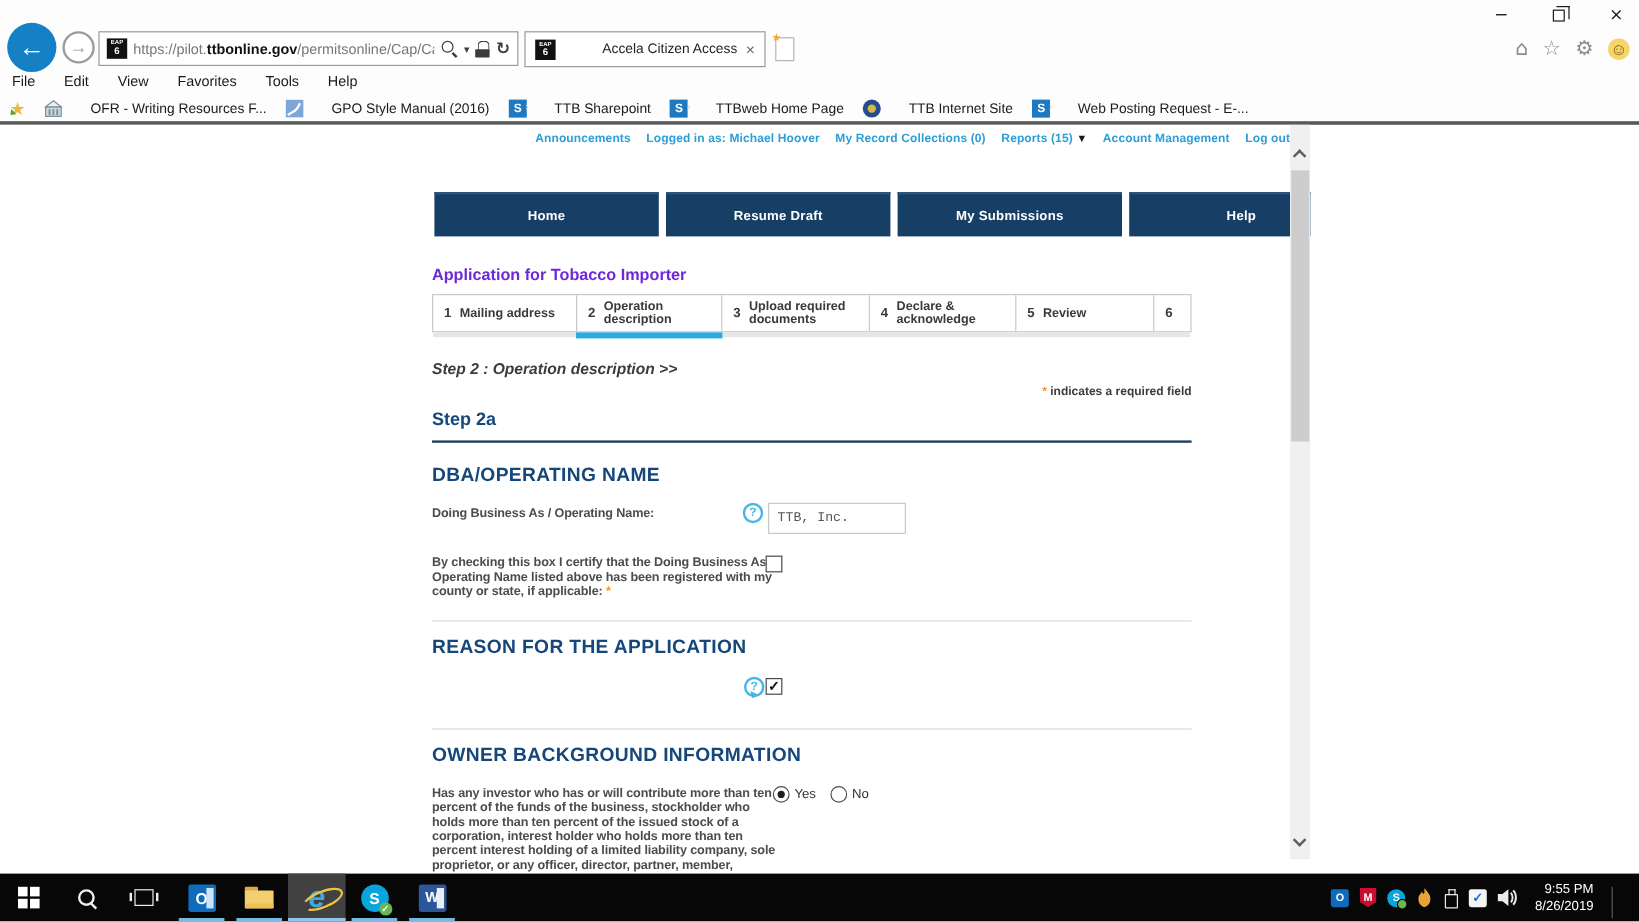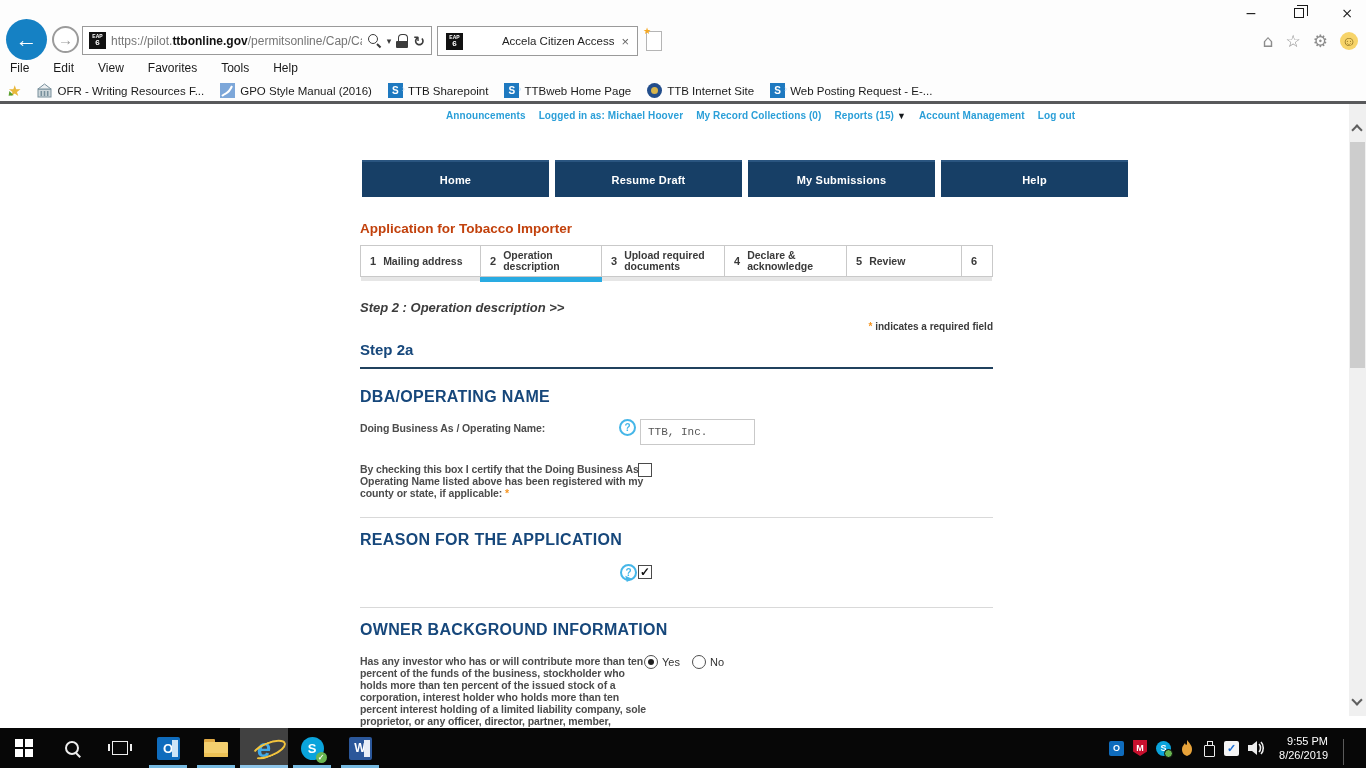--- a/index.html
+++ b/index.html
@@ -52,37 +52,37 @@
   .toolbar-icons { position:absolute; top:31px; right:8px; display:flex; gap:12px; align-items:center; }
   .tb-icon { font-family:"DejaVu Sans", sans-serif; font-size:17px; color:#8c8c8c; line-height:20px; }
   .smiley { width:18px; height:18px; border-radius:50%; background:#f7d46a; color:#7a5e12;
             display:flex; align-items:center; justify-content:center; font-size:14px; }
   .menubar { position:absolute; left:10px; top:57px; height:21px; display:flex; gap:24px; align-items:center; }
   .menu-item { font-size:12px; color:#1a1a1a; }
   .favbar { position:absolute; left:8px; top:79px; height:23px; display:flex; gap:16px; align-items:center; }
   .addfav-star { color:#e9b83c; font-size:15px; position:relative; }
   .addfav-star::after { content:''; position:absolute; left:-2px; bottom:1px; width:0; height:0;
                         border:3px solid transparent; border-top:4px solid #5aa02c; transform:rotate(45deg); }
-  .fav-item { display:flex; align-items:center; gap:5px; font-size:11.5px; color:#1a1a1a; }
+  .fav-item { display:flex; align-items:center; gap:23px; font-size:11.5px; color:#1a1a1a; }
   .fi { width:15px; height:15px; flex:0 0 auto; display:flex; align-items:center; justify-content:center; }
   .fi-sp { background:#1e79c0; color:#fff; font-size:10px; font-weight:bold; position:relative; }
   .fi-sp::after { content:'\203A'; position:absolute; right:-2px; top:1px; font-size:9px; color:#cfe4f5; }
   .fi-globe { border-radius:50%; background:#234e8c; position:relative; }
   .fi-globe::after { content:''; position:absolute; left:4px; top:4px; width:7px; height:7px;
                      border-radius:50%; background:#d8b54b; }
 
   
-  .page { position:absolute; top:104px; left:0; width:1366px; height:624px; background:#fff; overflow:hidden; }
+  .page { position:absolute; top:104px; left:0; width:1092px; height:624px; background:#fff; overflow:hidden; }
   .hdr-links { position:absolute; left:446px; top:6px; display:flex; gap:13px; align-items:center; }
   .hdr-link { font-size:10px; font-weight:bold; color:#2b9fd8; white-space:nowrap; letter-spacing:0.1px; }
   .rep-caret { font-size:9px; color:#15191d; margin-left:3px; }
   .nav-row { position:absolute; left:362px; top:56px; display:flex; gap:6px; }
   .nav-btn { width:187px; height:37px; background:#173f66; color:#fff; font-size:11px; font-weight:bold;
              display:flex; align-items:center; justify-content:center; letter-spacing:0.2px; border-top:2px solid #2a5580; }
-  .app-title { position:absolute; left:360px; top:117px; font-size:13.5px; font-weight:bold; color:#c2410c; }
+  .app-title { position:absolute; left:360px; top:117px; font-size:13.5px; font-weight:bold; color:#6d28d9; }
   .steps { position:absolute; left:360px; top:141px; width:633px; height:32px; display:flex;
            border:1px solid #c9c9c9; background:#fff; }
   .steps::after { content:''; position:absolute; left:0; right:0; bottom:-5px; height:4px; background:#e6e6e6; }
   .step { position:relative; display:flex; align-items:center; gap:7px; padding:0 0 0 9px; border-right:1px solid #c9c9c9; }
   .step:last-child { border-right:none; }
   .step-num { font-size:11px; font-weight:bold; color:#3a3a3a; }
   .step-label { font-size:10.5px; font-weight:bold; color:#3a3a3a; line-height:11px; padding-right:4px; }
   .step.active::before { content:''; position:absolute; left:-1px; right:-1px; bottom:-6px; height:5px; background:#29abe2; z-index:2; }
   .step-heading { position:absolute; left:360px; top:196px; font-size:13px; font-weight:bold; font-style:italic; color:#3c3c3c; }
   .required-note { position:absolute; left:360px; top:217px; width:633px; text-align:right; font-size:10px; font-weight:bold; color:#3c3c3c; }

